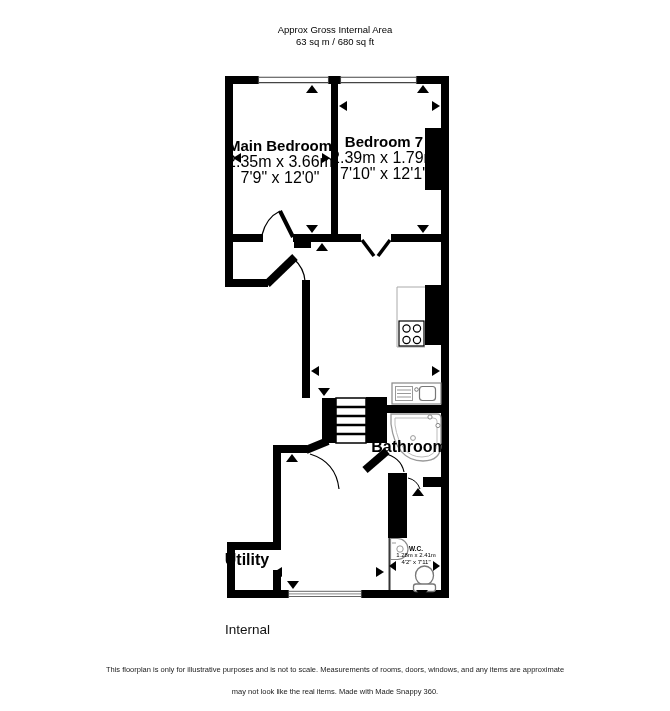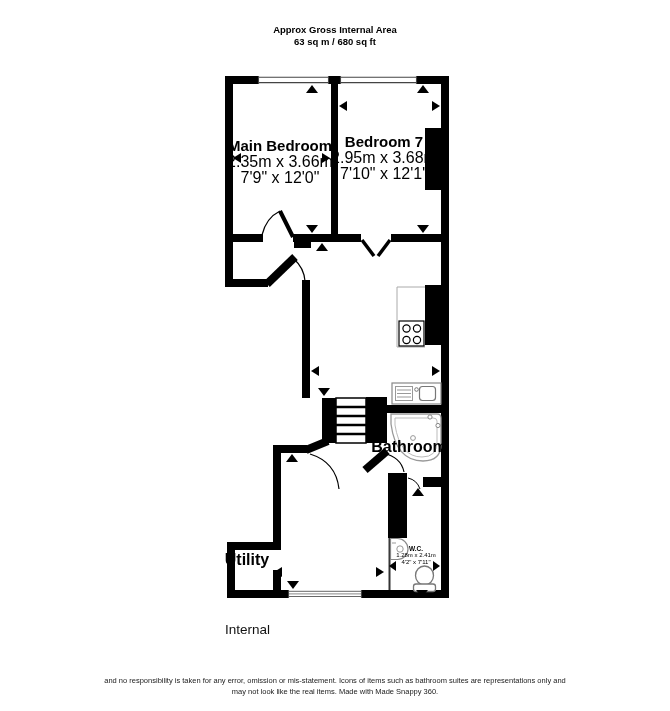--- a/index.html
+++ b/index.html
@@ -1,20 +1,20 @@
 <!DOCTYPE html>
 <html><head>
 <meta charset="utf-8">
 <style>
   html,body{margin:0;padding:0;background:#fff;}
   .page{position:relative;width:670px;height:711px;background:#ffffff;overflow:hidden;
         font-family:"Liberation Sans",sans-serif;color:#000;}
   svg.plan{position:absolute;left:0;top:0;}
   .c{position:absolute;transform:translateX(-50%);text-align:center;white-space:nowrap;color:#000;}
-  .title-line{font-weight:bold;font-size:9.5px;line-height:11.5px;}
+  .title-line{font-weight:normal;font-size:9.5px;line-height:11.5px;}
   .rname{font-weight:bold;font-size:15px;line-height:16px;}
   .rdim{font-size:16px;line-height:16px;}
   .bathname,.utilname{font-weight:bold;font-size:16px;line-height:12px;}
   .wcname{font-weight:bold;font-size:6.5px;line-height:7px;}
   .wcdim{font-size:6px;line-height:6.5px;}
   .caption{position:absolute;left:225px;top:622px;font-size:13.5px;color:#111;}
   .disc-line{position:absolute;left:335px;transform:translateX(-50%);font-size:7.5px;
              line-height:11px;color:#222;white-space:nowrap;text-align:center;}
 </style>
 </head>
@@ -196,21 +196,21 @@
   </div>
 
   <div class="c" style="left:280px;top:138px">
     <div class="rname">Main Bedroom</div>
     <div class="rdim">2.35m x 3.66m</div>
     <div class="rdim">7'9" x 12'0"</div>
   </div>
 
   <div class="c" style="left:384px;top:134px">
     <div class="rname">Bedroom 7</div>
-    <div class="rdim">2.95m x 3.68m</div>
+    <div class="rdim">2.39m x 1.79m</div>
     <div class="rdim">7'10" x 12'1"</div>
   </div>
 
 
   <div class="c" style="left:409px;top:441px">
     <div class="bathname">Bathroom</div>
   </div>
 
 
   <div class="c" style="left:247px;top:554px">
@@ -218,16 +218,16 @@
   </div>
 
   <div class="c" style="left:416px;top:545px">
     <div class="wcname">W.C.</div>
     <div class="wcdim">1.28m x 2.41m</div>
     <div class="wcdim">4'2" x 7'11"</div>
   </div>
 
   <div class="caption">Internal</div>
 
-  <div class="disc-line" style="top:675px">and no responsibility is taken for any error, omission or mis-statement. Icons of items such as bathroom suites are representations only and</div>
+  <div class="disc-line" style="top:664px">This floorplan is only for illustrative purposes and is not to scale. Measurements of rooms, doors, windows, and any items are approximate</div>
   <div class="disc-line" style="top:686px">may not look like the real items. Made with Made Snappy 360.</div>
 
 </div>
 
 </body></html>

